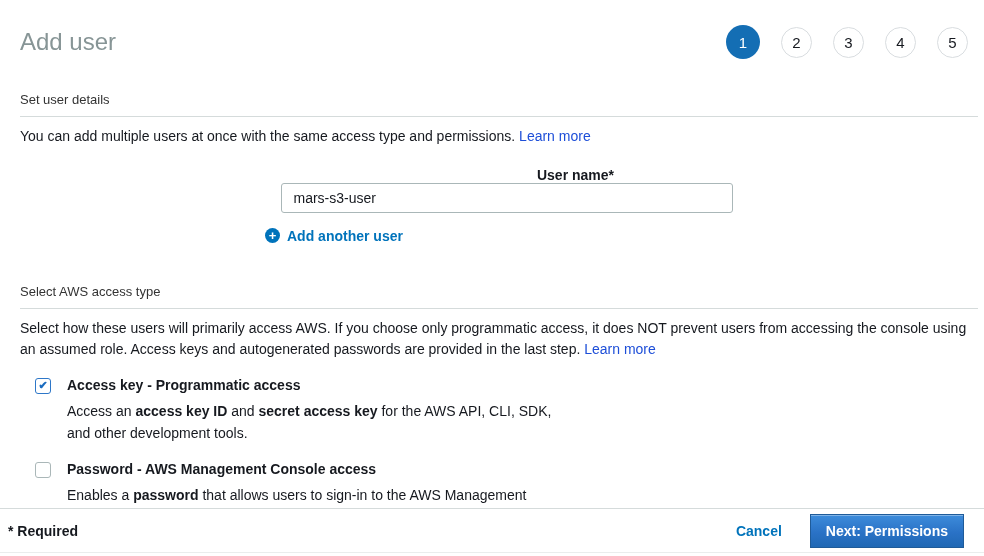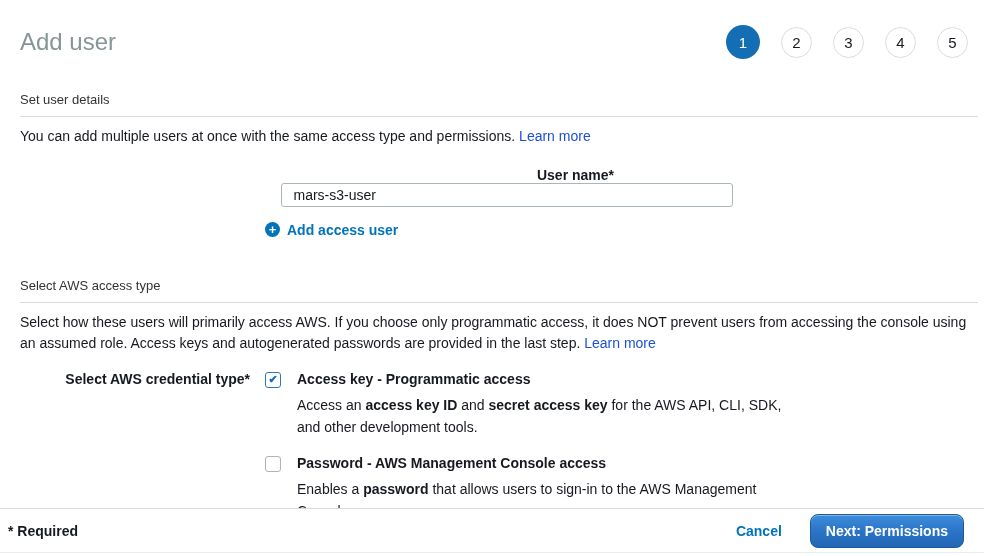--- a/index.html
+++ b/index.html
@@ -86,21 +86,21 @@
     width: 230px;
     flex-shrink: 0;
     text-align: right;
     font-weight: bold;
     color: #16191f;
     padding-right: 0;
   }
   .field-col { margin-left: 15px; }
   .username-input {
     width: 452px;
-    height: 24px;
+    height: 30px;
     border: 1px solid #aab7b8;
     border-radius: 3px;
     padding: 0 12px;
     font-family: "Liberation Sans", sans-serif;
     font-size: 14px;
     color: #16191f;
     outline: none;
   }
   .add-user-row { margin-top: 14px; margin-left: 245px; }
   .add-user-link {
@@ -176,21 +176,21 @@
   .footer-actions { display: flex; align-items: center; gap: 28px; }
   .cancel-link {
     color: #0073bb;
     font-weight: bold;
     cursor: pointer;
     text-decoration: none;
   }
   .next-btn {
     background: linear-gradient(#3d8cdb, #2a72c6 55%, #2068b4);
     border: 1px solid #1f5b99;
-    border-radius: 8px;
+    border-radius: 0;
     box-shadow: inset 0 1px 0 rgba(255,255,255,0.35);
     color: #fff;
     font-family: "Liberation Sans", sans-serif;
     font-weight: bold;
     font-size: 14px;
     padding: 8px 15px;
     cursor: pointer;
   }
 </style>
 </head>
@@ -218,31 +218,30 @@
       <div class="form-row">
         <div class="label-col">User name*</div>
         <div class="field-col">
           <input class="username-input" type="text" value="mars-s3-user" style="">
         </div>
       </div>
 
       <div class="add-user-row">
         <a class="add-user-link">
             <span class="plus-icon">+</span>
-            <span>Add access user</span>
+            <span>Add another user</span>
           </a>
       </div>
     </section>
 
     <section class="sec-access-type">
       <h2 class="section-heading">Select AWS access type</h2>
       <p class="intro"><span>Select how these users will primarily access AWS. If you choose only programmatic access, it does NOT prevent users from accessing the console using an assumed role. Access keys and autogenerated passwords are provided in the last step.</span> <a class="link">Learn more</a></p>
 
       <div class="cred-row">
-        <div class="label-col">Select AWS credential type*</div>
         <div class="options-col">
             <div class="option">
               <span class="checkbox checked">✔</span>
               <div class="option-body">
                 <div class="option-title">Access key - Programmatic access</div>
                 <div class="option-desc"><span>Access an </span><b>access key ID</b><span> and </span><b>secret access key</b><span> for the AWS API, CLI, SDK, and other development tools.</span></div>
               </div>
             </div>
             <div class="option">
               <span class="checkbox unchecked"></span>

